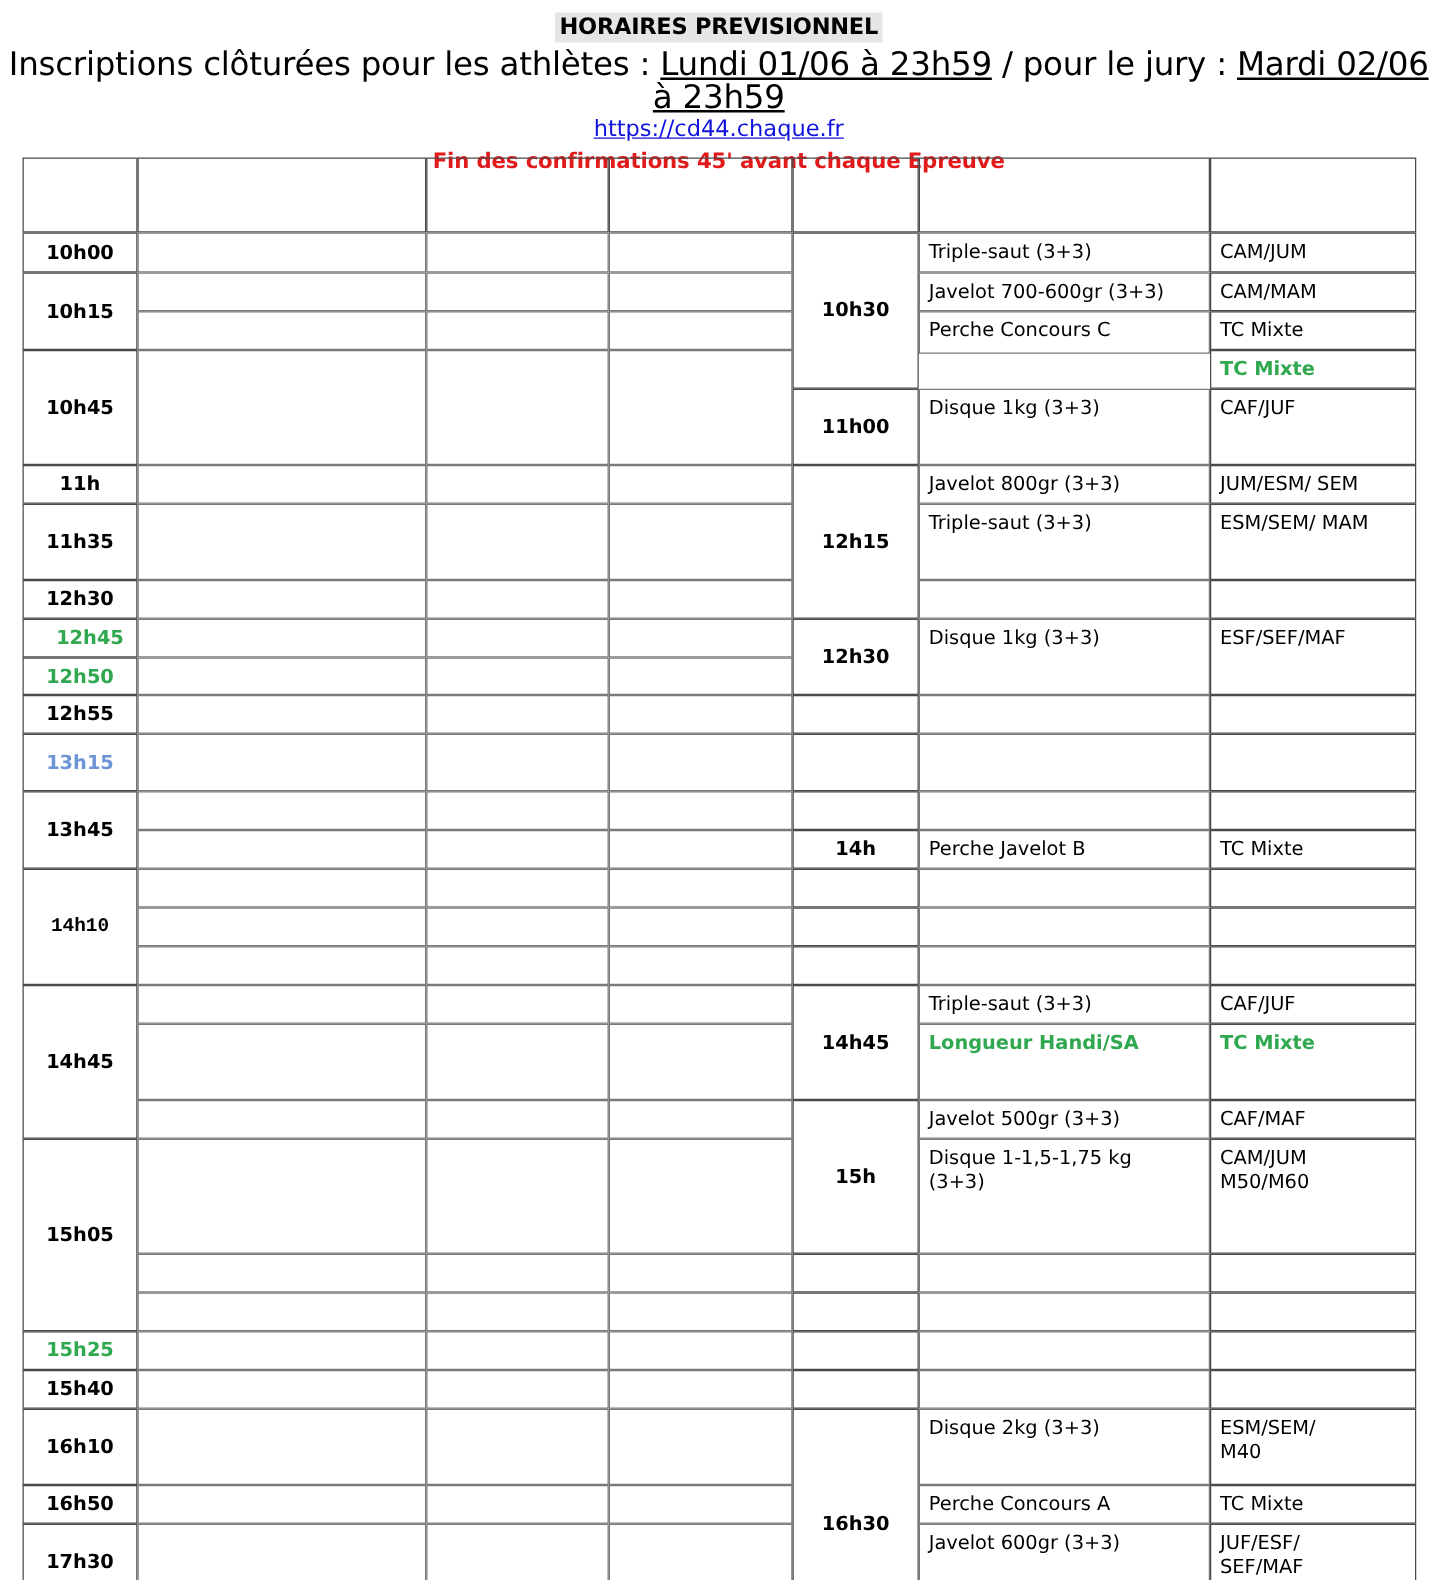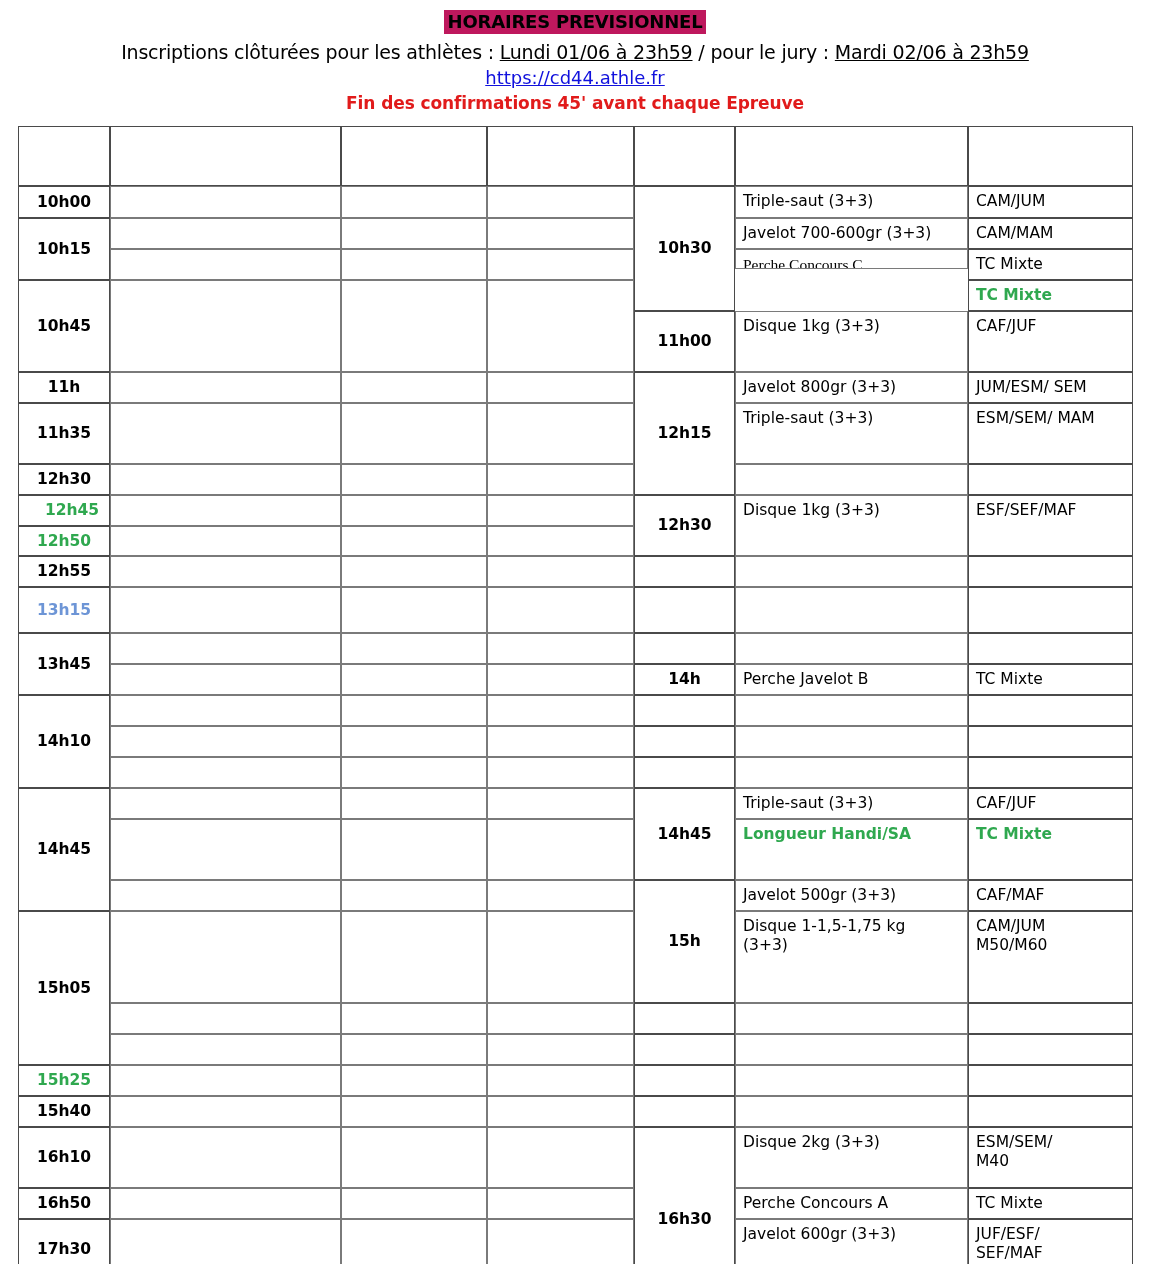--- a/index.html
+++ b/index.html
@@ -24,26 +24,26 @@
     text-align: center;
   }
   .hdr-title {
     font-size: 18px;
     font-weight: bold;
     letter-spacing: -0.2px;
     margin-top: 11px;
     line-height: 22px;
   }
   .hdr-title .hl {
-    background: #be185d;
+    background: #e5e5e5;
     padding: 1px 4px 2px 4px;
     text-align: center;
   }
   .hdr-line2 {
-    font-size: 19px;
+    font-size: 26px;
     line-height: 26px;
     margin-top: 6px;
     letter-spacing: -0.2px;
   }
   .hdr-line2 .u { text-decoration: underline; }
   .hdr-url {
     font-size: 18px;
     line-height: 24px;
     color: #1111dd;
     text-decoration: underline;
@@ -98,21 +98,21 @@
   }
 </style>
 </head>
 <body>
 
 <div id="header">
   <div class="hdr-title">
     <span class="hl">HORAIRES PREVISIONNEL</span>
   </div>
   <div class="hdr-line2"><span>Inscriptions clôturées pour les athlètes : </span><span class="u">Lundi 01/06 à 23h59</span><span> / pour le jury : </span><span class="u">Mardi 02/06 à 23h59</span></div>
-  <div class="hdr-url">https://cd44.athle.fr</div>
+  <div class="hdr-url">https://cd44.chaque.fr</div>
   <div class="hdr-red">Fin des confirmations 45' avant chaque Epreuve</div>
 </div>
 
 <div id="sched">
     <div class="cell head outer vmid" style="left: 0px; top: 0px; width: 92px; height: 60px;"></div>
     <div class="cell head outer vmid" style="left: 92px; top: 0px; width: 231px; height: 60px;"></div>
     <div class="cell head outer vmid" style="left: 323px; top: 0px; width: 146px; height: 60px;"></div>
     <div class="cell head outer vmid" style="left: 469px; top: 0px; width: 147px; height: 60px;"></div>
     <div class="cell head outer vmid" style="left: 616px; top: 0px; width: 101px; height: 60px;"></div>
     <div class="cell head outer vmid" style="left: 717px; top: 0px; width: 233px; height: 60px;"></div>
@@ -121,21 +121,21 @@
     <div class="cell vmid b outer " style="left: 0px; top: 92px; width: 92px; height: 62px;">10h15</div>
     <div class="cell vmid b outer " style="left: 0px; top: 154px; width: 92px; height: 92px;">10h45</div>
     <div class="cell vmid b outer " style="left: 0px; top: 246px; width: 92px; height: 31px;">11h</div>
     <div class="cell vmid b outer " style="left: 0px; top: 277px; width: 92px; height: 61px;">11h35</div>
     <div class="cell vmid b outer " style="left: 0px; top: 338px; width: 92px; height: 31px;">12h30</div>
     <div class="cell vmid b outer green" style="left: 0px; top: 369px; width: 92px; height: 31px; padding-left: 20px;">12h45</div>
     <div class="cell vmid b outer green" style="left: 0px; top: 400px; width: 92px; height: 30px;">12h50</div>
     <div class="cell vmid b outer " style="left: 0px; top: 430px; width: 92px; height: 31px;">12h55</div>
     <div class="cell vmid b outer blue" style="left: 0px; top: 461px; width: 92px; height: 46px;">13h15</div>
     <div class="cell vmid b outer " style="left: 0px; top: 507px; width: 92px; height: 62px;">13h45</div>
-    <div class="cell vmid b outer " style="left: 0px; top: 569px; width: 92px; height: 93px;">14h10</div>
+    <div class="cell vmid b outer " style="left: 0px; top: 569px; width: 92px; height: 93px; font-family: Liberation Mono, monospace;">14h10</div>
     <div class="cell vmid b outer " style="left: 0px; top: 662px; width: 92px; height: 123px;">14h45</div>
     <div class="cell vmid b outer " style="left: 0px; top: 785px; width: 92px; height: 154px;">15h05</div>
     <div class="cell vmid b outer green" style="left: 0px; top: 939px; width: 92px; height: 31px;">15h25</div>
     <div class="cell vmid b outer " style="left: 0px; top: 970px; width: 92px; height: 31px;">15h40</div>
     <div class="cell vmid b outer " style="left: 0px; top: 1001px; width: 92px; height: 61px;">16h10</div>
     <div class="cell vmid b outer " style="left: 0px; top: 1062px; width: 92px; height: 31px;">16h50</div>
     <div class="cell vmid b outer " style="left: 0px; top: 1093px; width: 92px; height: 61px;">17h30</div>
     <div class="cell c-left vmid-l " style="left: 92px; top: 60px; width: 231px; height: 32px;"></div>
     <div class="cell c-left vmid-l " style="left: 323px; top: 60px; width: 146px; height: 32px;"></div>
     <div class="cell c-center vmid-l " style="left: 469px; top: 60px; width: 147px; height: 32px;"></div>
@@ -232,21 +232,21 @@
     <div class="cell vmid b outer" style="left: 616px; top: 754px; width: 101px; height: 123px;">15h</div>
     <div class="cell vmid b outer" style="left: 616px; top: 877px; width: 101px; height: 31px;"></div>
     <div class="cell vmid b outer" style="left: 616px; top: 908px; width: 101px; height: 31px;"></div>
     <div class="cell vmid b outer" style="left: 616px; top: 939px; width: 101px; height: 31px;"></div>
     <div class="cell vmid b outer" style="left: 616px; top: 970px; width: 101px; height: 31px;"></div>
     <div class="cell vmid b outer" style="left: 616px; top: 1001px; width: 101px; height: 184px;">16h30</div>
     <div class="cell c-left vmid-l " style="left: 717px; top: 60px; width: 233px; height: 32px;">Triple-saut (3+3)</div>
     <div class="cell c-left vmid-l outer " style="left: 950px; top: 60px; width: 165px; height: 32px;">CAM/JUM</div>
     <div class="cell c-left vmid-l " style="left: 717px; top: 92px; width: 233px; height: 31px;">Javelot 700-600gr (3+3)</div>
     <div class="cell c-left vmid-l outer " style="left: 950px; top: 92px; width: 165px; height: 31px;">CAM/MAM</div>
-    <div class="cell c-left vmid-l " style="left: 717px; top: 123px; width: 233px; height: 20px; font-family: Liberation Serif, serif;">Perche Concours C</div>
+    <div class="cell c-left vmid-l " style="left: 717px; top: 123px; width: 233px; height: 34px;">Perche Concours C</div>
     <div class="cell c-left vmid-l outer " style="left: 950px; top: 123px; width: 165px; height: 31px;">TC Mixte</div>
     <div class="cell c-left vmid-l outer green" style="left: 950px; top: 154px; width: 165px; height: 31px;">TC Mixte</div>
     <div class="cell c-left vmid-l " style="left: 717px; top: 185px; width: 233px; height: 61px;">Disque 1kg (3+3)</div>
     <div class="cell c-left vmid-l outer " style="left: 950px; top: 185px; width: 165px; height: 61px;">CAF/JUF</div>
     <div class="cell c-left vmid-l " style="left: 717px; top: 246px; width: 233px; height: 31px;">Javelot 800gr (3+3)</div>
     <div class="cell c-left vmid-l outer " style="left: 950px; top: 246px; width: 165px; height: 31px;">JUM/ESM/ SEM</div>
     <div class="cell c-left vmid-l " style="left: 717px; top: 277px; width: 233px; height: 61px;">Triple-saut (3+3)</div>
     <div class="cell c-left vmid-l outer " style="left: 950px; top: 277px; width: 165px; height: 61px;">ESM/SEM/ MAM</div>
     <div class="cell c-left vmid-l " style="left: 717px; top: 338px; width: 233px; height: 31px;"></div>
     <div class="cell c-left vmid-l outer " style="left: 950px; top: 338px; width: 165px; height: 31px;"></div>

